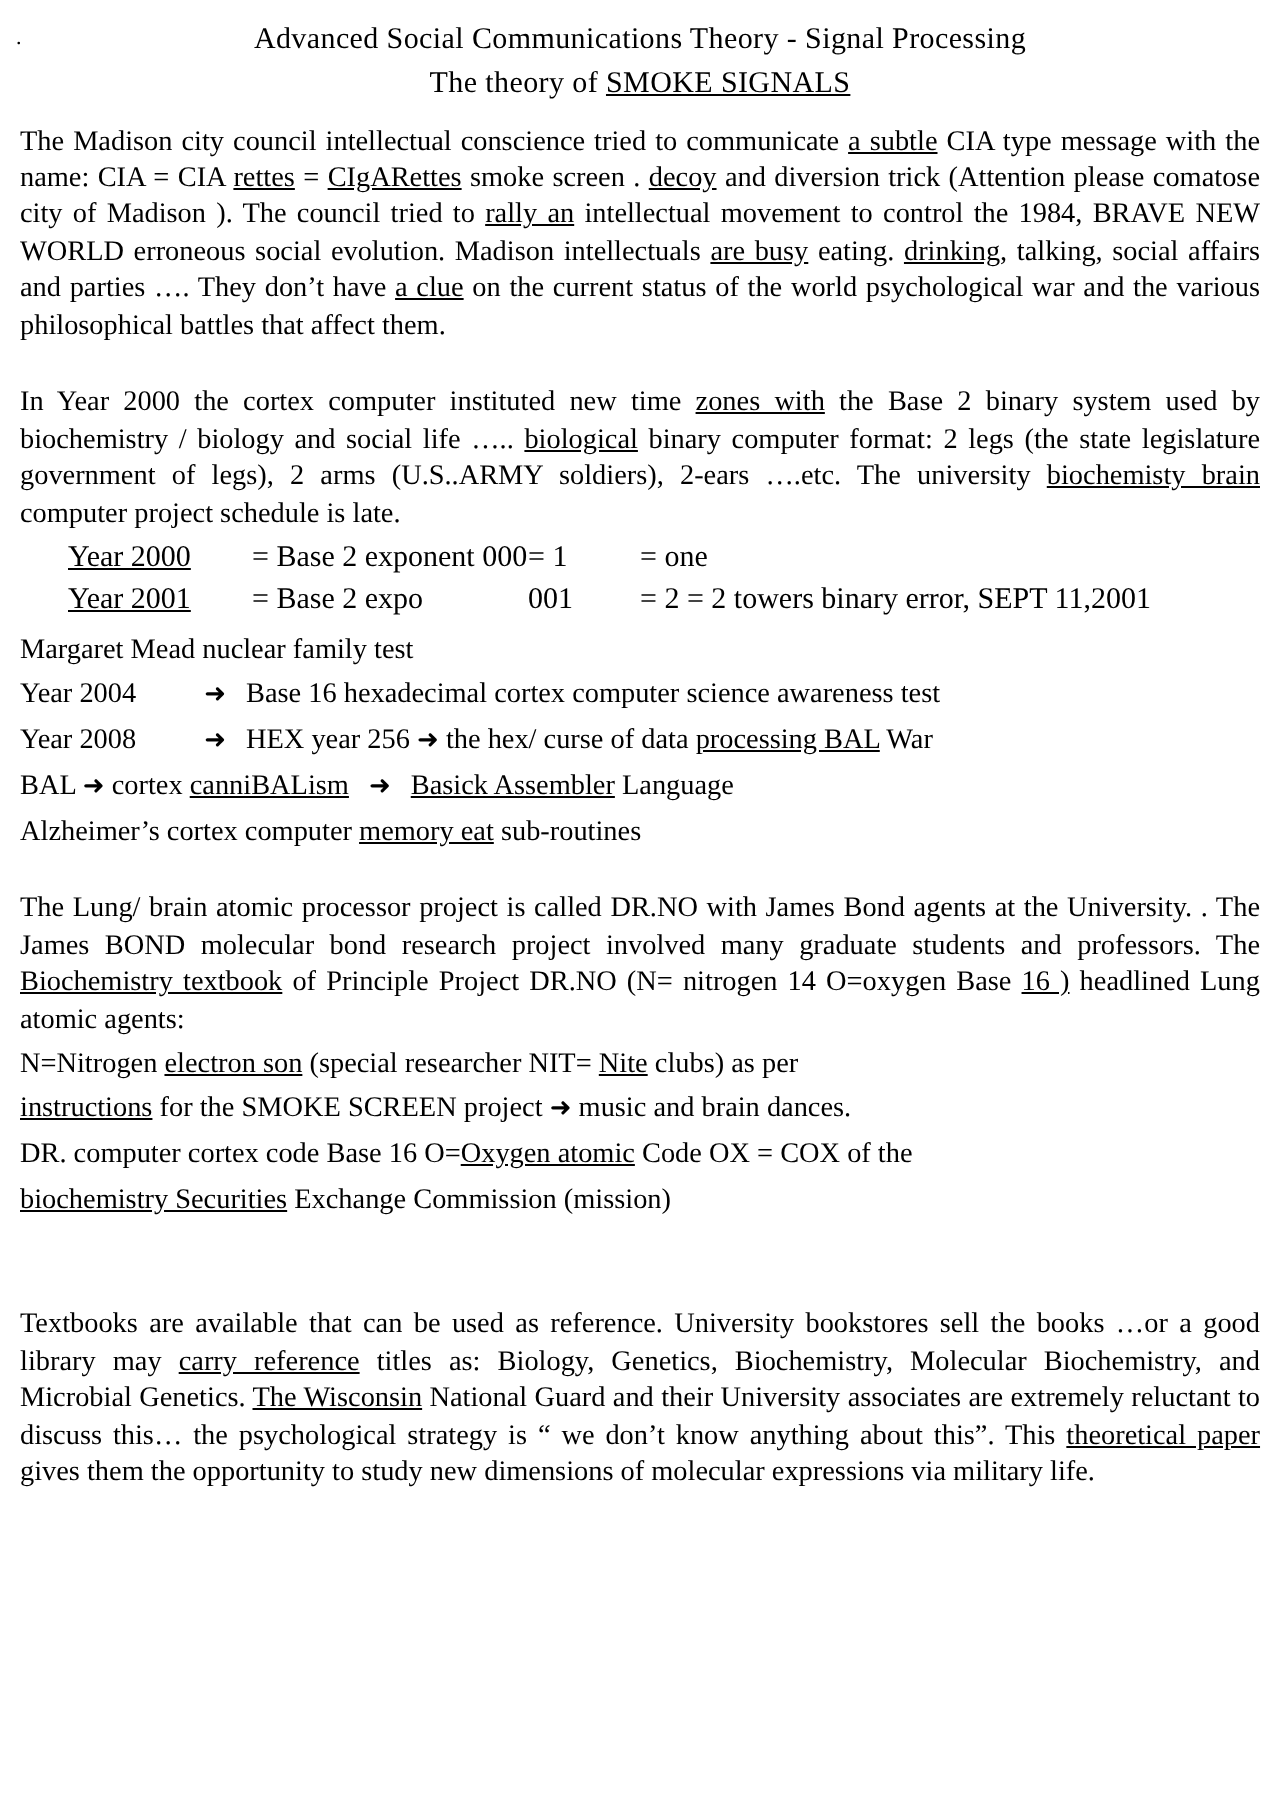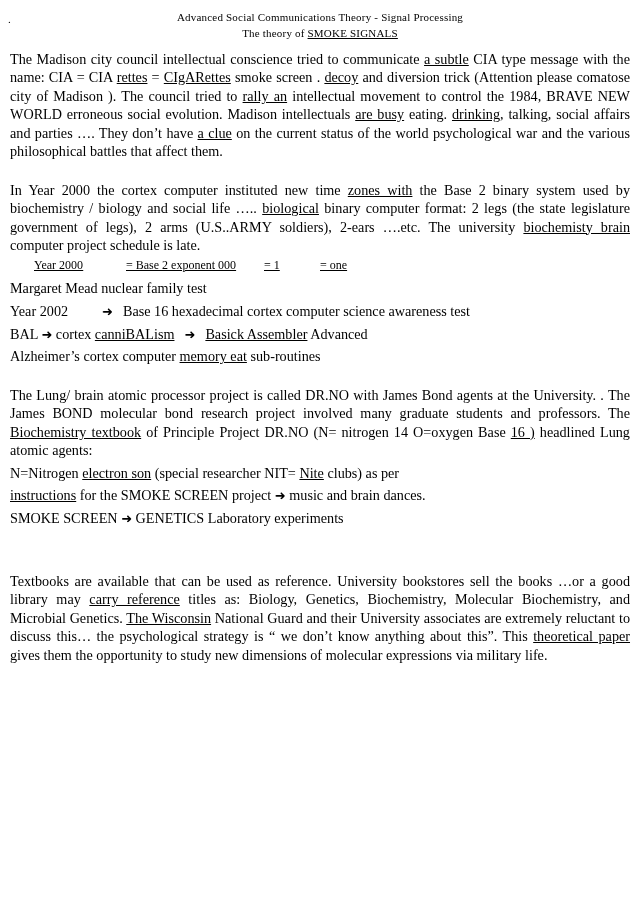--- a/index.html
+++ b/index.html
@@ -23,21 +23,21 @@
     padding: 0;
     box-sizing: border-box;
   }
   .title-block {
     text-align: center;
     margin-top: 10px;
     margin-bottom: 8px;
     letter-spacing: 0.2px;
   }
   .title-line {
-    font-size: 11px;
+    font-size: 15px;
     line-height: 1.45;
   }
   .u { text-decoration: underline; }
   .body-block {
     margin: 0 10px 0 10px;
     text-align: left;
   }
   p.para {
     margin: 4px 0 0 0;
     padding: 0;
@@ -51,23 +51,22 @@
 
   
   .year-table {
     margin: 4px 0 0 0;
     border-collapse: collapse;
   }
   .year-table td {
     padding: 0 0 1px 0;
     vertical-align: top;
     white-space: nowrap;
-    font-size: 12px;
+    font-size: 15px;
     line-height: 1.32;
-    text-decoration: underline;
   }
   .col-year { width: 92px; padding-left: 24px !important; }
   .col-eq   { width: 138px; }
   .col-num  { width: 56px; }
   .col-res  { width: auto; }
   .indent-1 { padding-left: 24px; }
   .indent-2 { padding-left: 52px; }
   .indent-3 { padding-left: 80px; }
   .indent-4 { padding-left: 110px; }
   .indent-5 { padding-left: 140px; }
@@ -102,45 +101,53 @@
     <p class="para"><span>In Year 2000 the cortex computer instituted new time </span><span class="u">zones  with</span><span> the Base 2 binary system  used  by biochemistry / biology  and  social life …..  </span><span class="u">biological</span><span> binary computer format:  2 legs (the state legislature government of legs), 2 arms (U.S..ARMY soldiers), 2-ears ….etc.    The university </span><span class="u">biochemisty  brain</span><span>  computer project schedule is late.</span></p>
 
     <table class="year-table">
       <tbody>
         <tr>
           <td class="col-year"><span class="u">Year  2000</span></td>
           <td class="col-eq">= Base 2 exponent 000</td>
           <td class="col-num">=  1</td>
           <td class="col-res">=  one</td>
         </tr>
+        <tr>
+          <td class="col-year"><span class="u">Year  2001</span></td>
+          <td class="col-eq">= Base 2 expo</td>
+          <td class="col-num">001</td>
+          <td class="col-res">=   2   =   2  towers  binary error, SEPT 11,2001</td>
+        </tr>
       </tbody>
     </table>
 
     <p class="para center-ish">Margaret Mead nuclear family test</p>
 
-    <p class="para indent-1"><span>Year 2002</span><span class="spacer-wide"></span><span class="arrow">➜</span><span class="spacer-sm"></span><span>Base 16 hexadecimal cortex computer science awareness test</span></p>
+    <p class="para indent-1"><span>Year 2004</span><span class="spacer-wide"></span><span class="arrow">➜</span><span class="spacer-sm"></span><span>Base 16 hexadecimal cortex computer science awareness test</span></p>
 
+    <p class="para indent-1"><span>Year 2008</span><span class="spacer-wide"></span><span class="arrow">➜</span><span class="spacer-sm"></span><span>HEX year 256  </span><span class="arrow">➜</span><span>  the hex/ curse of data </span><span class="u">processing  BAL</span><span>  War</span></p>
 
-    <p class="para indent-3"><span>BAL  </span><span class="arrow">➜</span><span>  cortex  </span><span class="u">canniBALism</span><span class="spacer-sm"></span><span class="arrow">➜</span><span class="spacer-sm"></span><span class="u">Basick  Assembler</span><span> Advanced</span></p>
+    <p class="para indent-3"><span>BAL  </span><span class="arrow">➜</span><span>  cortex  </span><span class="u">canniBALism</span><span class="spacer-sm"></span><span class="arrow">➜</span><span class="spacer-sm"></span><span class="u">Basick  Assembler</span><span> Language</span></p>
 
     <p class="para indent-4"><span>Alzheimer’s cortex computer </span><span class="u">memory  eat</span><span>  sub-routines</span></p>
 
     <div class="gap-md"></div>
 
     <p class="para"><span>The Lung/ brain atomic processor project is called DR.NO   with James Bond agents at the University. .   The James BOND molecular bond research project involved many graduate students and professors.  The </span><span class="u">Biochemistry  textbook</span><span> of               Principle Project DR.NO   (N= nitrogen 14  O=oxygen Base </span><span class="u">16 )</span><span> headlined Lung atomic agents:</span></p>
 
 
     <p class="para indent-3"><span>N=Nitrogen </span><span class="u">electron  son</span><span> (special researcher NIT= </span><span class="u">Nite</span><span>  clubs) as per</span></p>
 
     <p class="para indent-2"><span class="u">instructions</span><span> for the SMOKE SCREEN project  </span><span class="arrow">➜</span><span>   music and  brain dances.</span></p>
 
+    <p class="para"><span>DR. computer cortex code Base 16 O=</span><span class="u">Oxygen  atomic</span><span> Code OX = COX  of the</span></p>
+
+    <p class="para indent-3"><span class="u">biochemistry  Securities</span><span>  Exchange Commission (mission)</span></p>
 
 
-
-    <p class="para indent-5"><span>SMOKE SCREEN   </span><span class="arrow">➜</span><span>   GENETICS   Laboratory  experiments</span></p>
 
     <div class="gap-lg"></div>
     <div class="gap-md"></div>
 
     <p class="para"><span>Textbooks are available that can be used as reference.  University bookstores sell the books …or a good library may </span><span class="u">carry  reference</span><span> titles as:  Biology,  Genetics,  Biochemistry, Molecular  Biochemistry, and Microbial Genetics.   </span><span class="u">The  Wisconsin</span><span> National Guard   and their  University  associates are extremely reluctant to discuss this…  the  psychological strategy is “ we don’t know anything about this”.    This </span><span class="u">theoretical  paper</span><span> gives them the opportunity to study new dimensions of molecular expressions  via  military  life.</span></p>
 
   </div>
 </div>
 
 </body></html>

